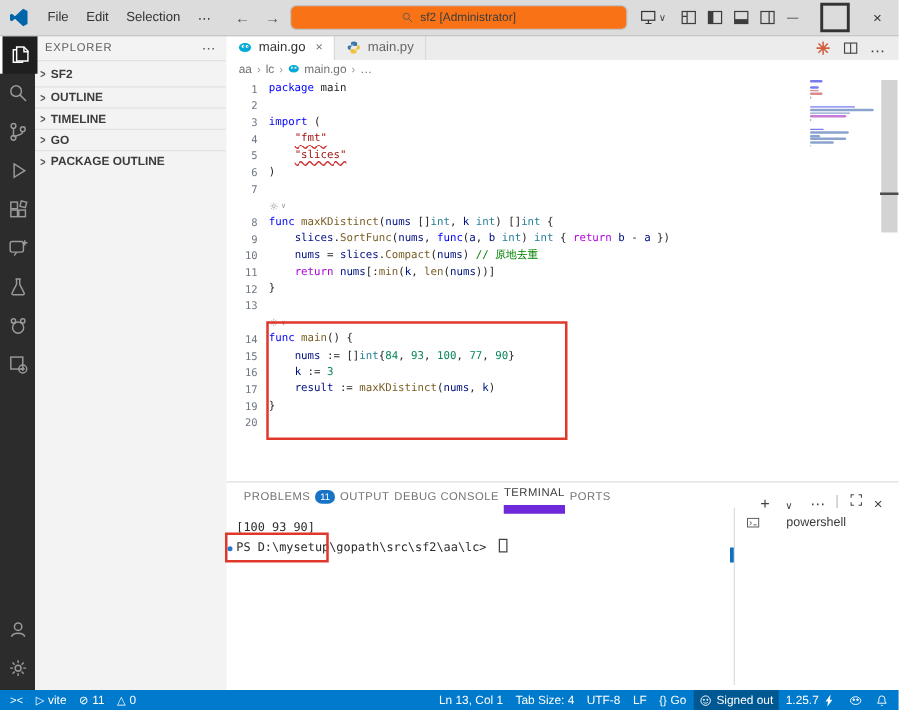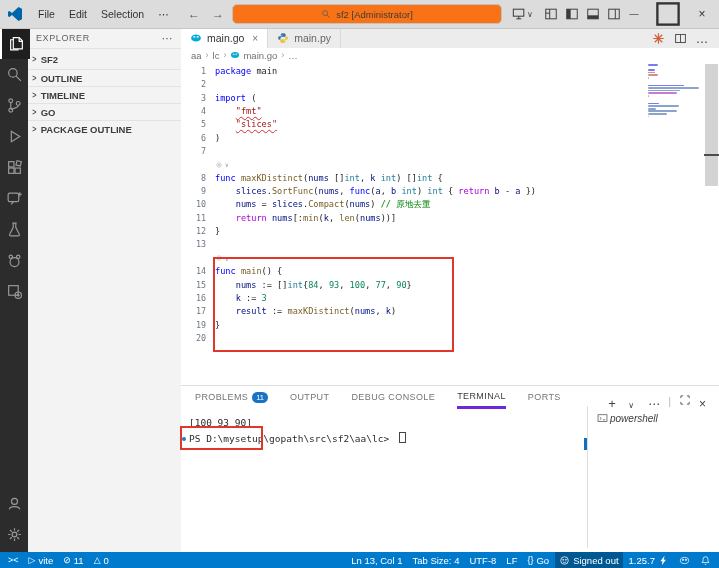--- a/index.html
+++ b/index.html
@@ -79,40 +79,40 @@
   #scroll-mark{position:absolute;left:0;right:0;top:92px;height:2px;background:#4d4d4d;}
 
   
   .annot{position:absolute;border:2px solid #e0372b;z-index:50;pointer-events:none;}
   #annot-code{left:213px;top:257px;width:237px;height:91px;}
   #annot-output{left:180px;top:426px;width:79px;height:20px;}
 
   
   #panel{position:absolute;left:181px;top:385px;right:0;bottom:16px;background:#fff;
          border-top:1px solid #dedede;}
-  #panel-tabs{display:flex;align-items:center;height:22px;padding-left:14px;gap:22px;}
+  #panel-tabs{display:flex;align-items:center;height:22px;padding-left:14px;gap:4px;}
   .ptab{font-size:9px;letter-spacing:.4px;color:#747474;display:flex;align-items:center;gap:4px;
         height:21px;}
-  .ptab.active{color:#3b3b3b;border-bottom:3px solid #6d28d9;}
+  .ptab.active{color:#3b3b3b;border-bottom:7px solid #6d28d9;}
   .badge{background:#1873c4;color:#fff;border-radius:8px;font-size:7.5px;padding:1px 4px;letter-spacing:0;}
   #panel-actions{position:absolute;right:8px;top:5px;display:flex;align-items:center;gap:8px;color:#424242;}
   #panel-actions .ico{width:12px;height:12px;}
   #panel-actions .pipe{color:#bbb;font-size:11px;}
 
   #terminal{position:absolute;left:0;top:24px;width:405px;bottom:0;padding:5px 0 0 8px;
             font-family:"DejaVu Sans Mono",monospace;font-size:9.5px;color:#2b2b2b;}
   .tline{height:16px;line-height:16px;white-space:pre;position:relative;}
   .tline .cmd{color:#9a9a00;}
   .tline .dot{position:absolute;left:-7px;top:6px;width:4px;height:4px;border-radius:50%;background:#1f7ad1;}
   .cursorbox{display:inline-block;width:5px;height:9px;border:1px solid #444;vertical-align:-1px;margin-left:4px;}
 
   #term-sep{position:absolute;left:406px;top:20px;bottom:4px;width:1px;background:#ddd;}
   #term-active-bar{position:absolute;left:403px;top:52px;width:3px;height:12px;background:#0e70c0;}
   #termlist{position:absolute;left:409px;right:0;top:24px;}
-  .trow{height:17px;display:flex;align-items:center;gap:2px;padding-left:7px;font-size:10px;color:#3b3b3b;font-style:italic;}
+  .trow{height:17px;display:flex;align-items:center;gap:21px;padding-left:7px;font-size:10px;color:#3b3b3b;}
   .trow.selected{background:#e4e6f1;}
   .trow .ico{width:11px;height:11px;color:#555;}
   .trow .warn{margin-left:auto;padding-right:10px;color:#bf8803;font-size:9px;}
 
   
   #statusbar{position:absolute;left:0;right:0;bottom:0;height:16px;background:#007acc;color:#fff;
              display:flex;align-items:center;font-size:9.5px;z-index:6;}
   .sb-item{display:flex;align-items:center;gap:3px;padding:0 4px;height:16px;}
   .sb-item .ico{width:11px;height:11px;}
   .sb-item.emphasis{background:rgba(0,0,0,.28);}

